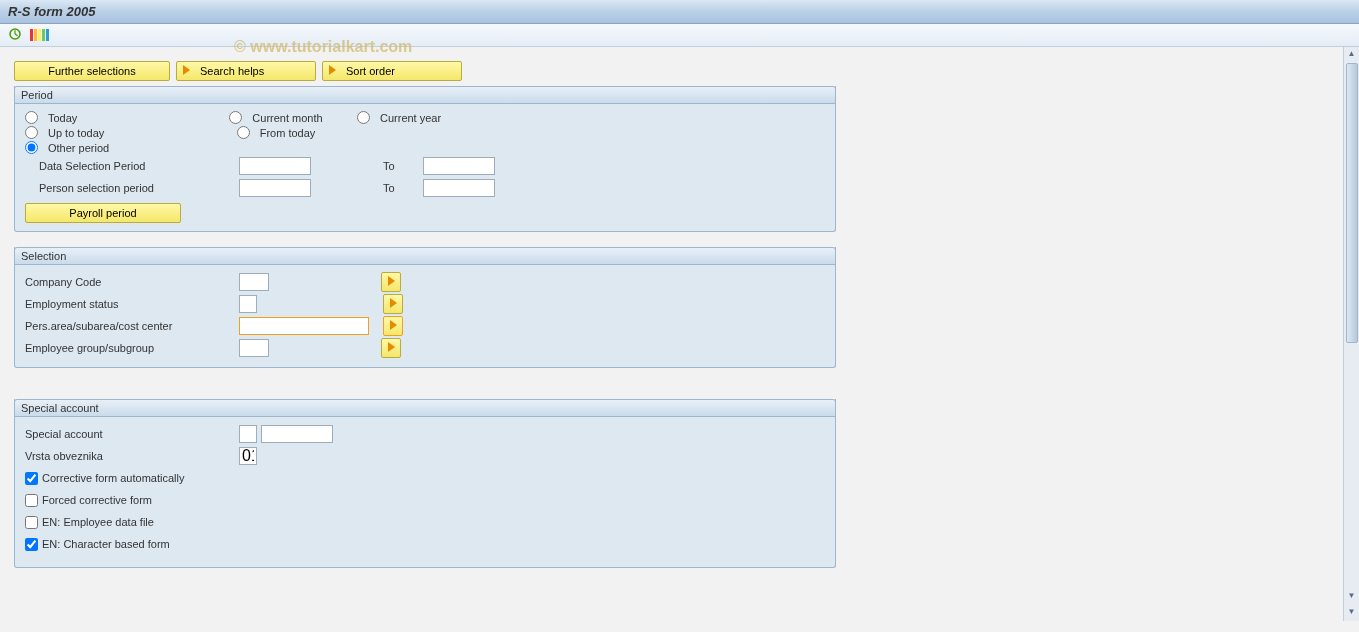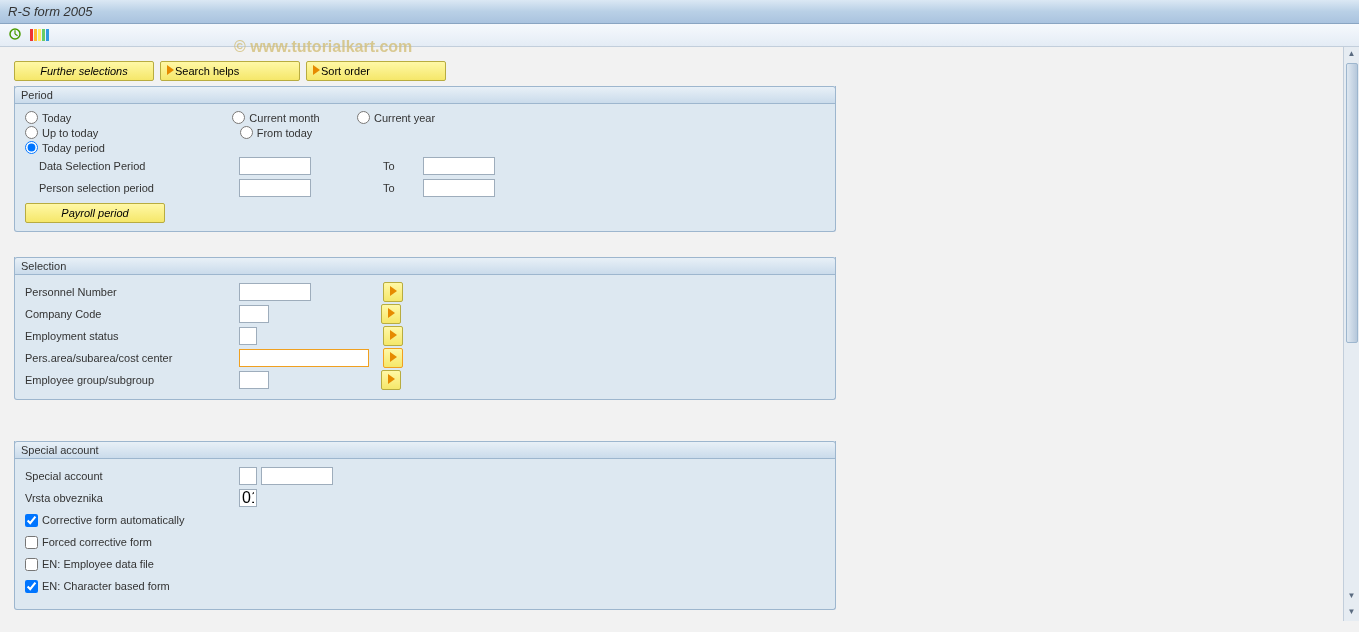--- a/index.html
+++ b/index.html
@@ -11,21 +11,21 @@
   background: #f2f2f2;
   height: 100%;
   overflow: hidden;
 }
 * { box-sizing: border-box; }
 
 .titlebar {
   background: linear-gradient(to bottom, #dbe8f4 0%, #b9d0e6 50%, #aac3df 100%);
   border-bottom: 1px solid #8aa5c2;
   padding: 4px 8px;
-  font-weight: normal;
+  font-weight: bold;
   font-style: italic;
   font-size: 13px;
   color: #333;
 }
 
 .appbar {
   background: linear-gradient(to bottom, #f6f9fd, #e4ecf5);
   border-bottom: 1px solid #c2cedb;
   padding: 3px 8px;
   display: flex;
@@ -62,42 +62,42 @@
   border-radius: 2px;
   padding: 2px 8px;
   font-size: 11px;
   cursor: pointer;
   display: inline-flex;
   align-items: center;
   justify-content: center;
   height: 20px;
   box-sizing: border-box;
 }
-.btn-yellow.wide { width: 140px; font-style: italic; }
-.btn-yellow.withicon { width: 140px; justify-content: flex-start; gap: 1px; padding-left:6px;}
+.btn-yellow.wide { width: 156px; }
+.btn-yellow.withicon { width: 140px; justify-content: flex-start; gap: 10px; padding-left:6px;}
 
 .multisel-btn {
   width: 20px;
   height: 20px;
   background: linear-gradient(to bottom, #fff8a6, #f5e76a);
   border: 1px solid #b8ac40;
   border-radius: 2px;
   display: flex;
   align-items: center;
   justify-content: center;
   cursor: pointer;
   font-size: 10px;
   color: #444;
 }
 
 .group {
   border: 1px solid #9db6ce;
   border-top: none;
   background: #dde8f1;
-  margin-bottom: 26px;
+  margin-bottom: 16px;
   border-radius: 0 0 3px 3px;
   width: 822px;
   padding-bottom: 8px;
 }
 .group-title {
   background: linear-gradient(to bottom, #e8f0f7, #cadbeb);
   border: 1px solid #9db6ce;
   border-radius: 3px 3px 0 0;
   padding: 2px 6px;
   font-size: 11px;
@@ -126,21 +126,21 @@
 .inp-60 { width: 72px; }
 .inp-30 { width: 30px; }
 .inp-20 { width: 18px; }
 .inp-130 { width: 130px; }
 
 .radio-row {
   display: flex;
   align-items: center;
   padding: 1px 10px;
 }
-.radio-cell { width: 170px; display: flex; align-items: center; gap: 4px; }
+.radio-cell { width: 170px; display: flex; align-items: center; gap: 10px; }
 .radio-cell.w2 { width: 162px; justify-content: center; }
 
 input[type=radio], input[type=checkbox] { margin: 0; }
 label { cursor: default; }
 
 .to-label { width: 36px; margin-left: 68px; }
 
 .scroll-track {
   position: absolute;
   right: 0;
@@ -249,21 +249,21 @@
             <label>Up to today</label>
           </div>
       <div class="radio-cell w2">
             <input type="radio" name="period" style="">
             <label>From today</label>
           </div>
     </div>
     <div class="radio-row">
       <div class="radio-cell">
             <input type="radio" name="period" checked="" style="">
-            <label>Today period</label>
+            <label>Other period</label>
           </div>
     </div>
 
     <div class="row">
       <span class="indent-label">Data Selection Period</span>
       <input type="text" class="inp-60" style="">
       <span class="to-label">To</span>
       <input type="text" class="inp-60" style="">
     </div>
     <div class="row">
@@ -273,28 +273,20 @@
       <input type="text" class="inp-60" style="">
     </div>
     <div class="row" style="padding-top:4px;">
       <button class="btn-yellow wide">Payroll period</button>
     </div>
   </div>
 
   <div class="group">
     <div class="group-title">Selection</div>
 
-    <div class="row">
-      <span class="label">Personnel Number</span>
-      <input type="text" class="inp-60" style="">
-      <span style="width:64px"></span>
-      <span class="multisel-btn">
-            <span class="arrow-right"></span>
-          </span>
-    </div>
     <div class="row">
       <span class="label">Company Code</span>
       <input type="text" class="inp-30" style="">
       <span style="width:104px"></span>
       <span class="multisel-btn">
             <span class="arrow-right"></span>
           </span>
     </div>
     <div class="row">
       <span class="label">Employment status</span>

